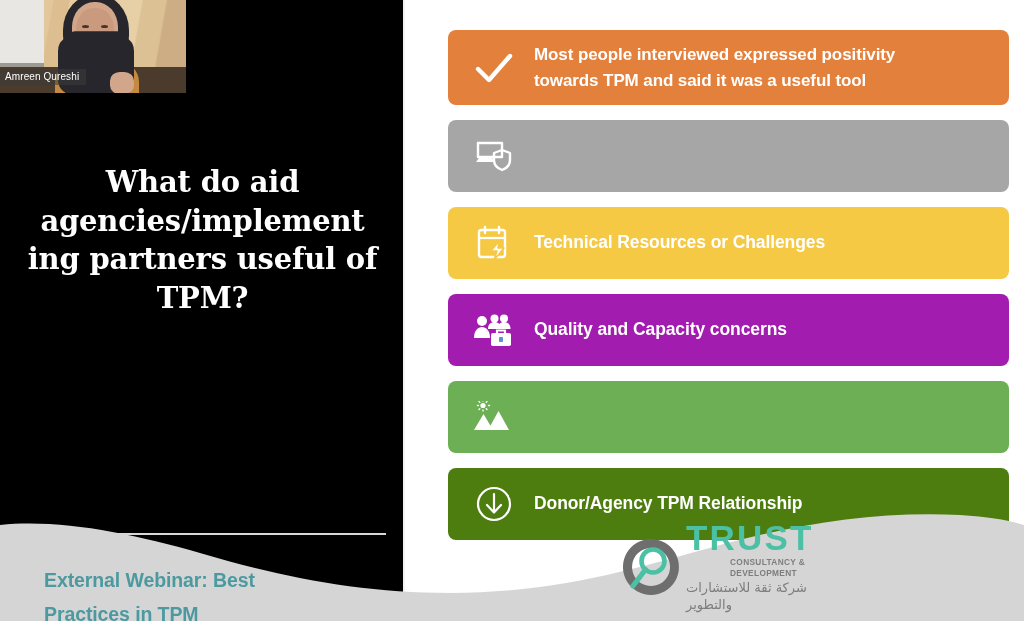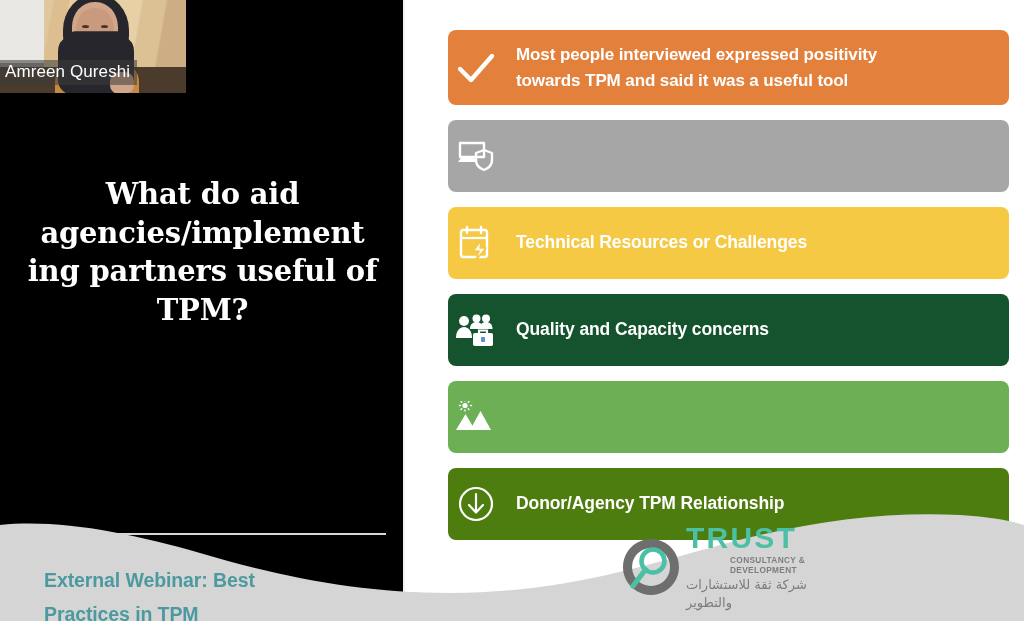--- a/index.html
+++ b/index.html
@@ -157,31 +157,31 @@
     background: #d2a68a;
   }
 
   .webcam-name {
     position: absolute;
     left: 0;
     bottom: 8px;
     padding: 2px 7px 3px 5px;
     background: rgba(60,60,60,0.55);
     color: #ffffff;
-    font-size: 17px;
+    font-size: 10px;
     font-family: "Liberation Sans", sans-serif;
     letter-spacing: 0.1px;
     white-space: nowrap;
   }
 
   
   .slide-heading {
     position: absolute;
     left: 10px;
-    top: 175px;
+    top: 163px;
     width: 385px;
     text-align: center;
     color: #ffffff;
     font-family: "DejaVu Serif", serif;
     font-weight: 700;
     font-size: 29px;
     line-height: 1.33;
     letter-spacing: -0.2px;
   }
 
@@ -211,20 +211,21 @@
     width: 561px;
   }
 
   .bar {
     position: relative;
     display: flex;
     align-items: center;
     height: 72px;
     margin-bottom: 15px;
     border-radius: 8px;
+    padding-left: 18px;
   }
   .bar.tall { height: 75px; }
 
   .bar-icon {
     flex: 0 0 auto;
     width: 56px;
     height: 46px;
     display: flex;
     align-items: center;
     justify-content: center;
@@ -289,21 +290,21 @@
   .logo-text {
     margin-left: 4px;
     display: flex;
     flex-direction: column;
     justify-content: center;
   }
   .logo-word {
     color: #4cc0a4;
     font-family: "Liberation Sans", sans-serif;
     font-weight: 700;
-    font-size: 30px;
+    font-size: 35px;
     letter-spacing: 2.2px;
     line-height: 1;
   }
   .logo-sub {
     color: #7d7d7d;
     font-family: "Liberation Sans", sans-serif;
     font-weight: 700;
     font-size: 8.3px;
     letter-spacing: 0.35px;
     line-height: 1.3;
@@ -387,21 +388,21 @@
           <svg width="36" height="36" viewBox="0 0 36 36" fill="none">
             <rect x="3" y="5" width="26" height="27" rx="2.4" stroke="#ffffff" stroke-width="2.4" fill="none"></rect>
             <path d="M3 13 H29" stroke="#ffffff" stroke-width="2.2"></path>
             <path d="M9 2 V8 M23 2 V8" stroke="#ffffff" stroke-width="2.4" stroke-linecap="round"></path>
             <path d="M24 15 L15 26 H21 L18 35 L28 23 H22 Z" fill="#ffffff" stroke="#F6C945" stroke-width="1.6" stroke-linejoin="round"></path>
           </svg>
         </span>
         <span class="bar-label">Technical Resources or Challenges</span>
       </div>
 
-      <div class="bar" style="background:#14532d">
+      <div class="bar" style="background:#a21caf">
         <span class="bar-icon">
           <svg width="40" height="34" viewBox="0 0 40 34" fill="none">
             <circle cx="8" cy="8" r="5" fill="#ffffff"></circle>
             <path d="M0 25 C0 17.5 4 14 8 14 C12 14 16 17.5 16 25 Z" fill="#ffffff"></path>
             <circle cx="20.5" cy="5.5" r="4" fill="#ffffff"></circle>
             <circle cx="30" cy="5.5" r="4" fill="#ffffff"></circle>
             <path d="M14 16 C14 11 17 9 20.5 9 C24 9 27 11 27 16 Z" fill="#ffffff"></path>
             <path d="M23.5 16 C23.5 11 26.5 9 30 9 C33.5 9 36.5 11 36.5 16 Z" fill="#ffffff"></path>
             <rect x="17" y="20" width="20" height="13" rx="1.8" fill="#ffffff"></rect>
             <path d="M23 20 V17.5 H31 V20" stroke="#ffffff" stroke-width="2.2" fill="none"></path>

